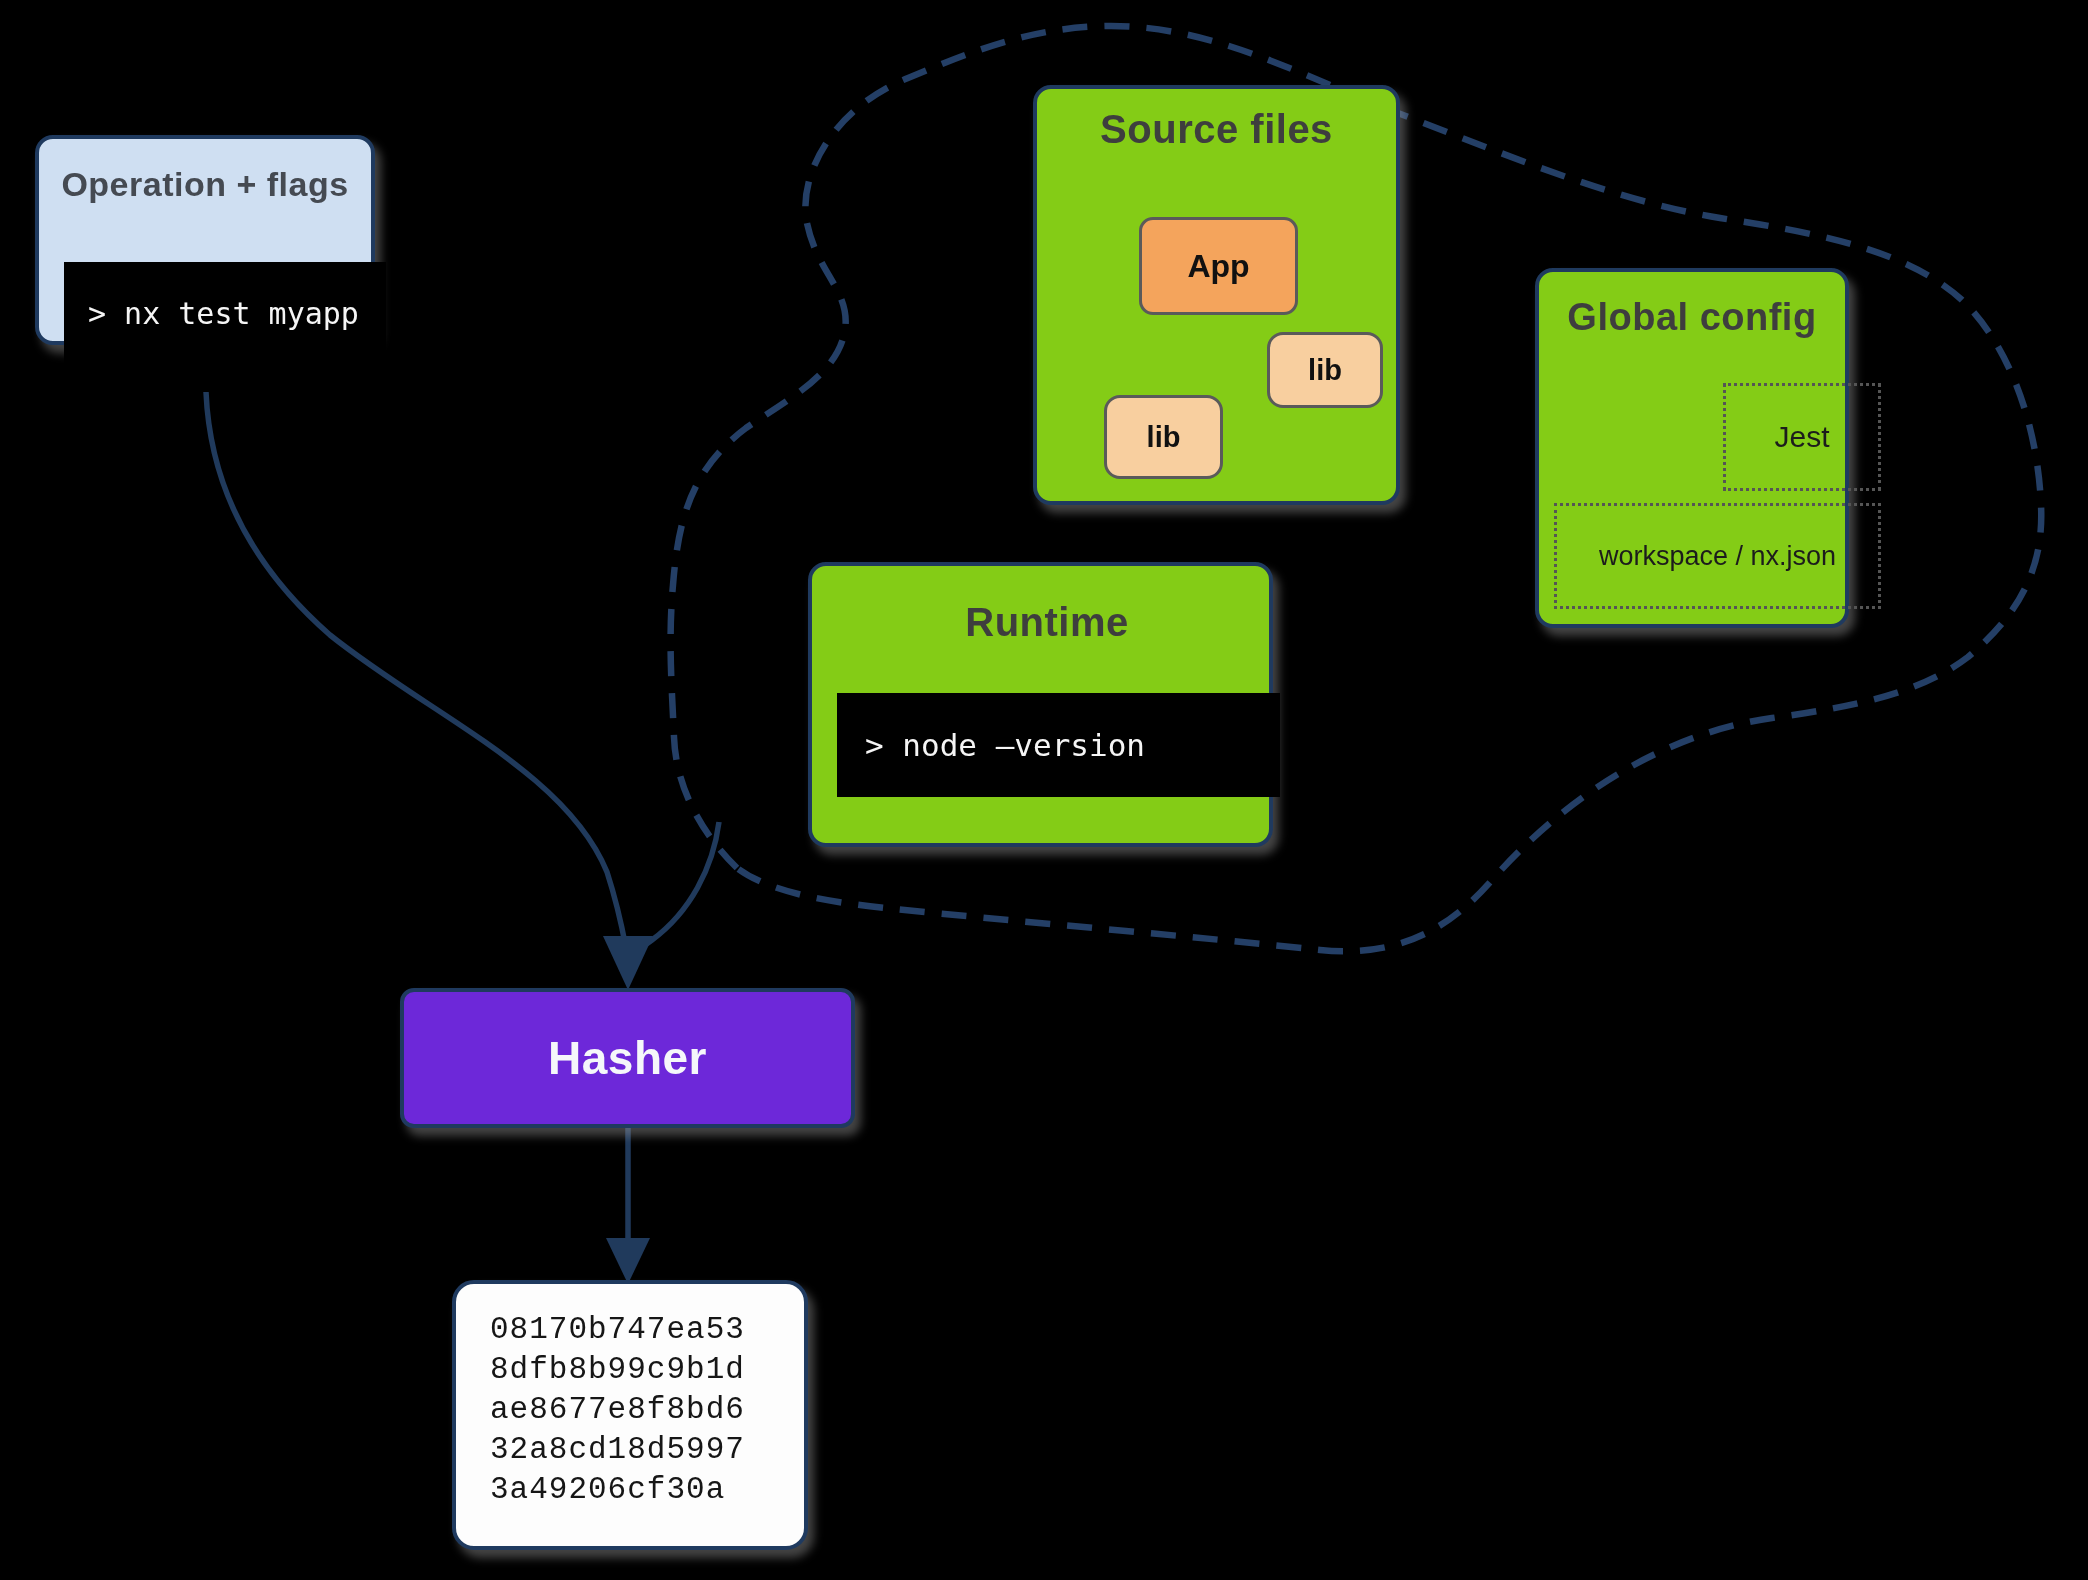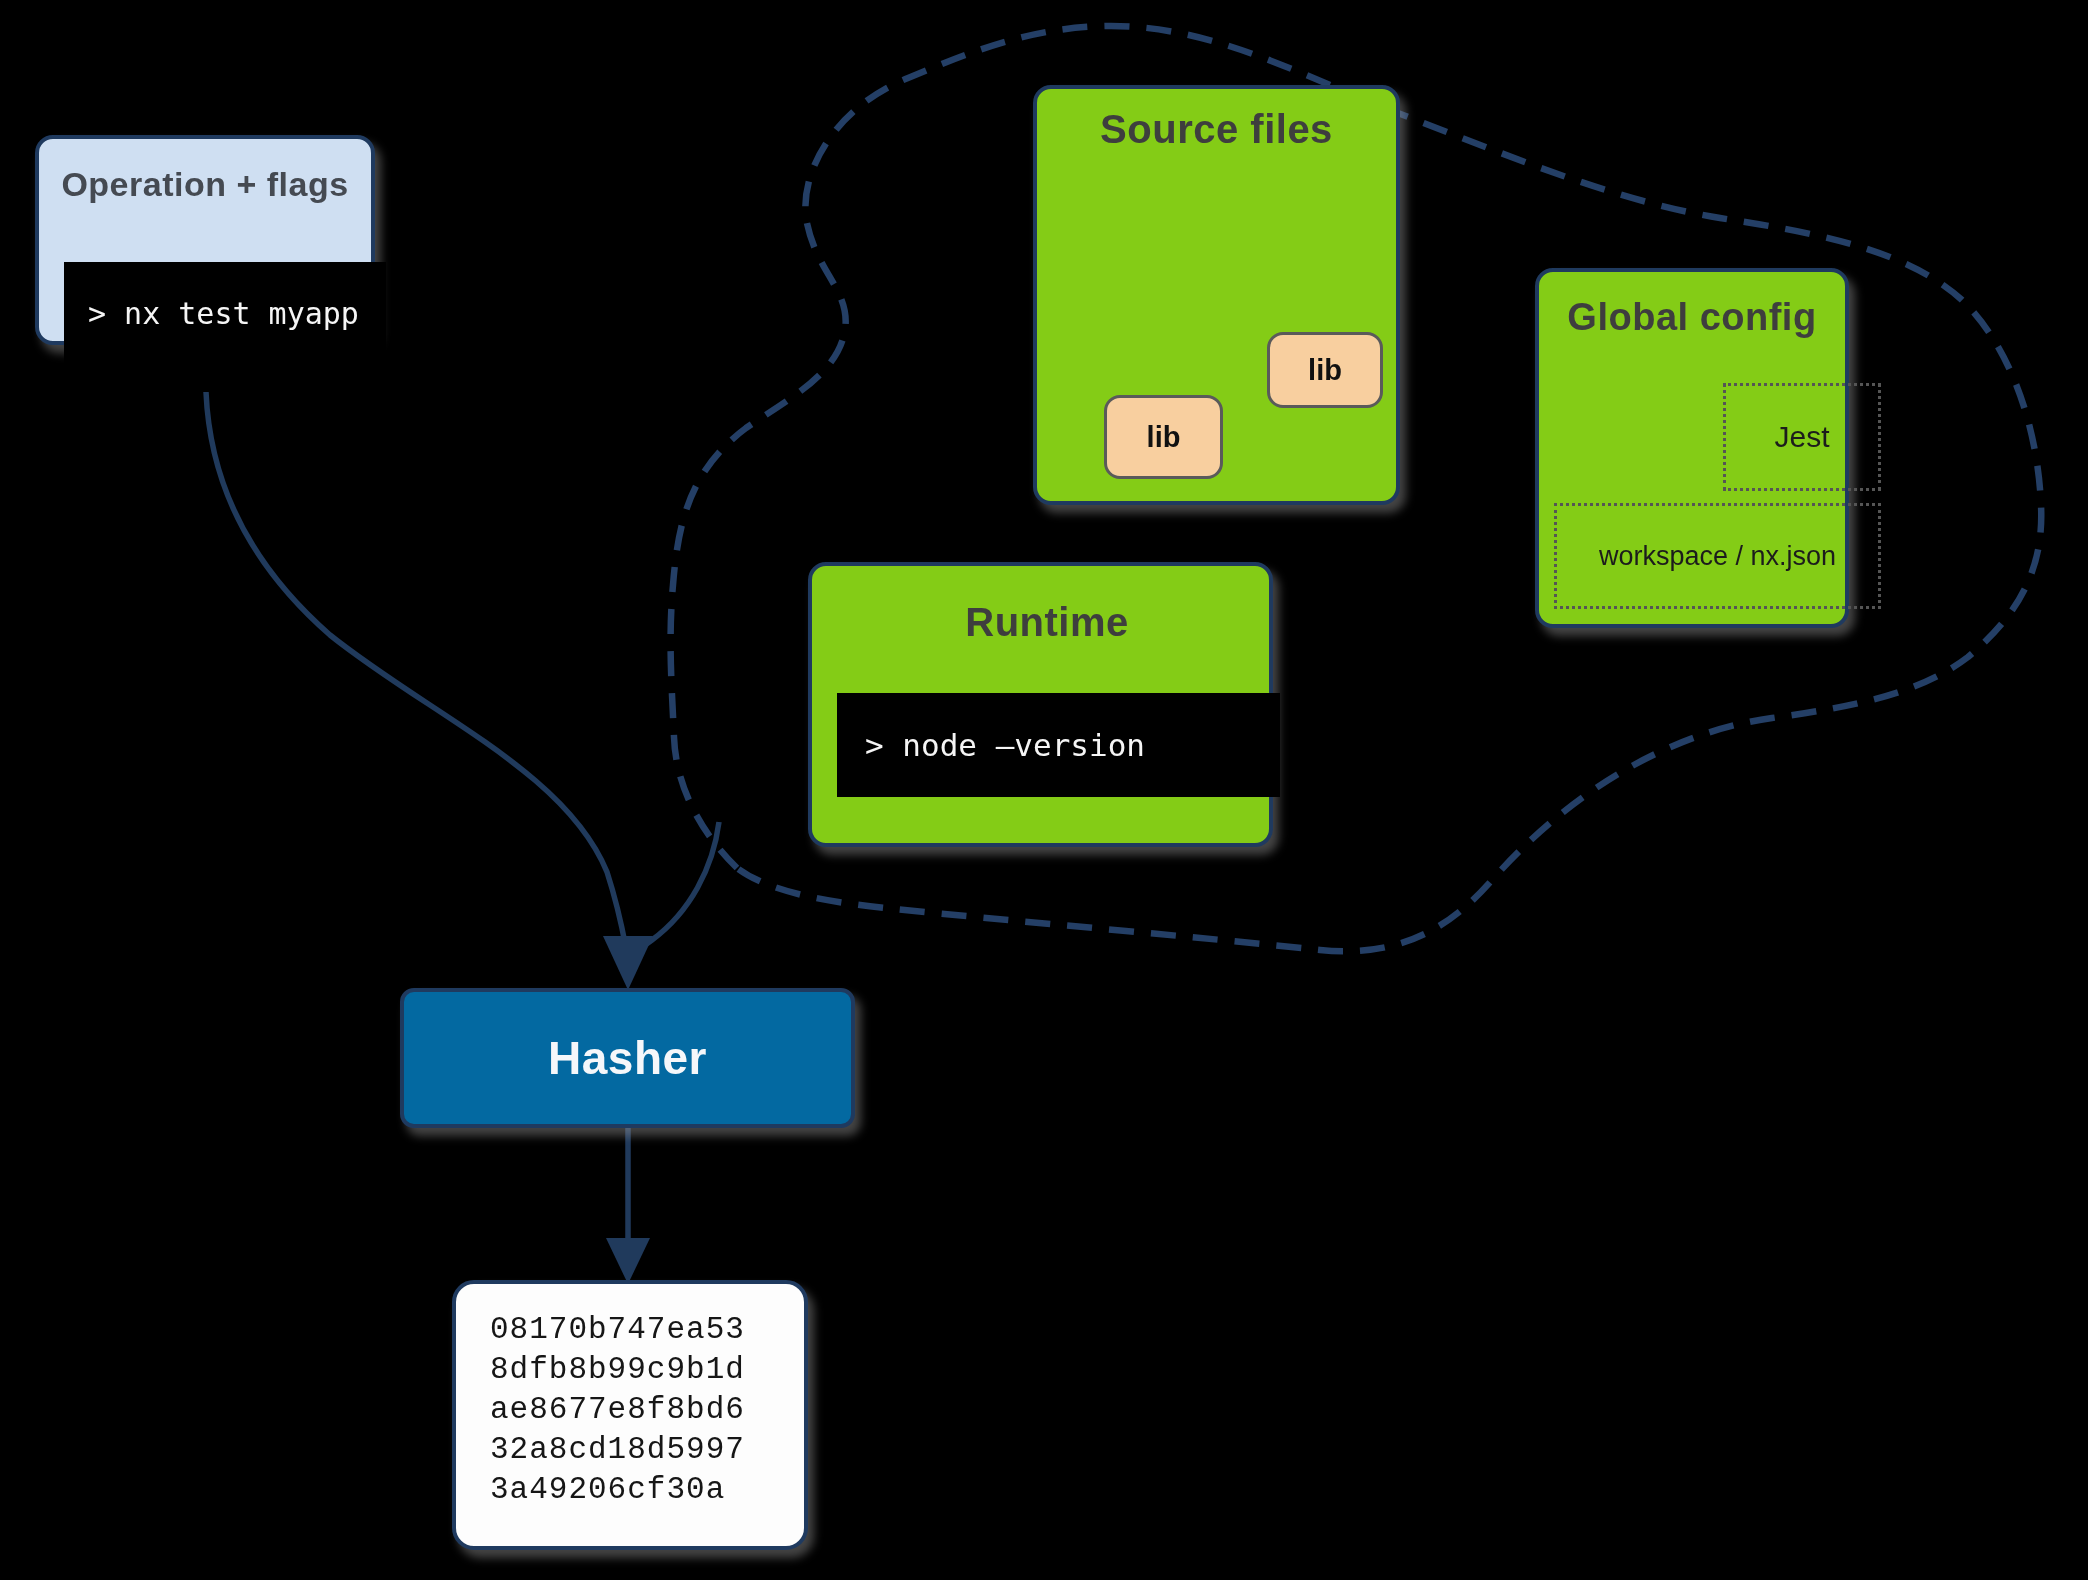--- a/index.html
+++ b/index.html
@@ -8,21 +8,21 @@
     font-family:"Liberation Sans","DejaVu Sans",sans-serif;
   }
   #wires{position:absolute;left:0;top:0;width:2088px;height:1580px;}
   .box{position:absolute;box-sizing:border-box;}
   .card{
     border:4px solid #1f3a5f;border-radius:18px;
     box-shadow:6px 8px 10px rgba(150,150,150,.45);
   }
   .blue-card{background:#cfdff2;}
   .peach-card{background:#84cc16;}
-  .navy-card{background:#0369a1;}
+  .navy-card{background:#6d28d9;}
   .white-card{background:#fdfdfd;border-radius:22px;}
   .card-title{
     text-align:center;font-weight:bold;color:#3e3e3e;letter-spacing:.5px;
   }
   .terminal{
     position:absolute;background:#000;color:#f5f5f5;
     font-family:"DejaVu Sans Mono","Liberation Mono",monospace;
     display:flex;align-items:center;
   }
   .subnode{
@@ -102,20 +102,23 @@
 
   <div class="box card blue-card" style="left:35px;top:135px;width:340px;height:210px;">
     <div class="card-title op-title">Operation + flags</div>
     <div class="terminal" style="left:25px;top:123px;width:298px;height:102px;font-size:30px;padding-left:24px;">
       <span>&gt; nx test myapp</span>
     </div>
   </div>
 
   <div class="box card peach-card" style="left:1033px;top:85px;width:367px;height:420px;">
     <div class="card-title sf-title">Source files</div>
+    <div class="subnode app-node" style="left:102px;top:128px;width:153px;height:92px;font-size:32px;">
+      <span>App</span>
+    </div>
     <div class="subnode lib-node" style="left:230px;top:243px;width:110px;height:70px;font-size:29px;border-radius:16px;">
       <span>lib</span>
     </div>
     <div class="subnode lib-node" style="left:67px;top:306px;width:113px;height:78px;font-size:29px;border-radius:16px;">
       <span>lib</span>
     </div>
   </div>
 
   <div class="box card peach-card" style="left:808px;top:562px;width:465px;height:285px;">
     <div class="card-title rt-title">Runtime</div>

